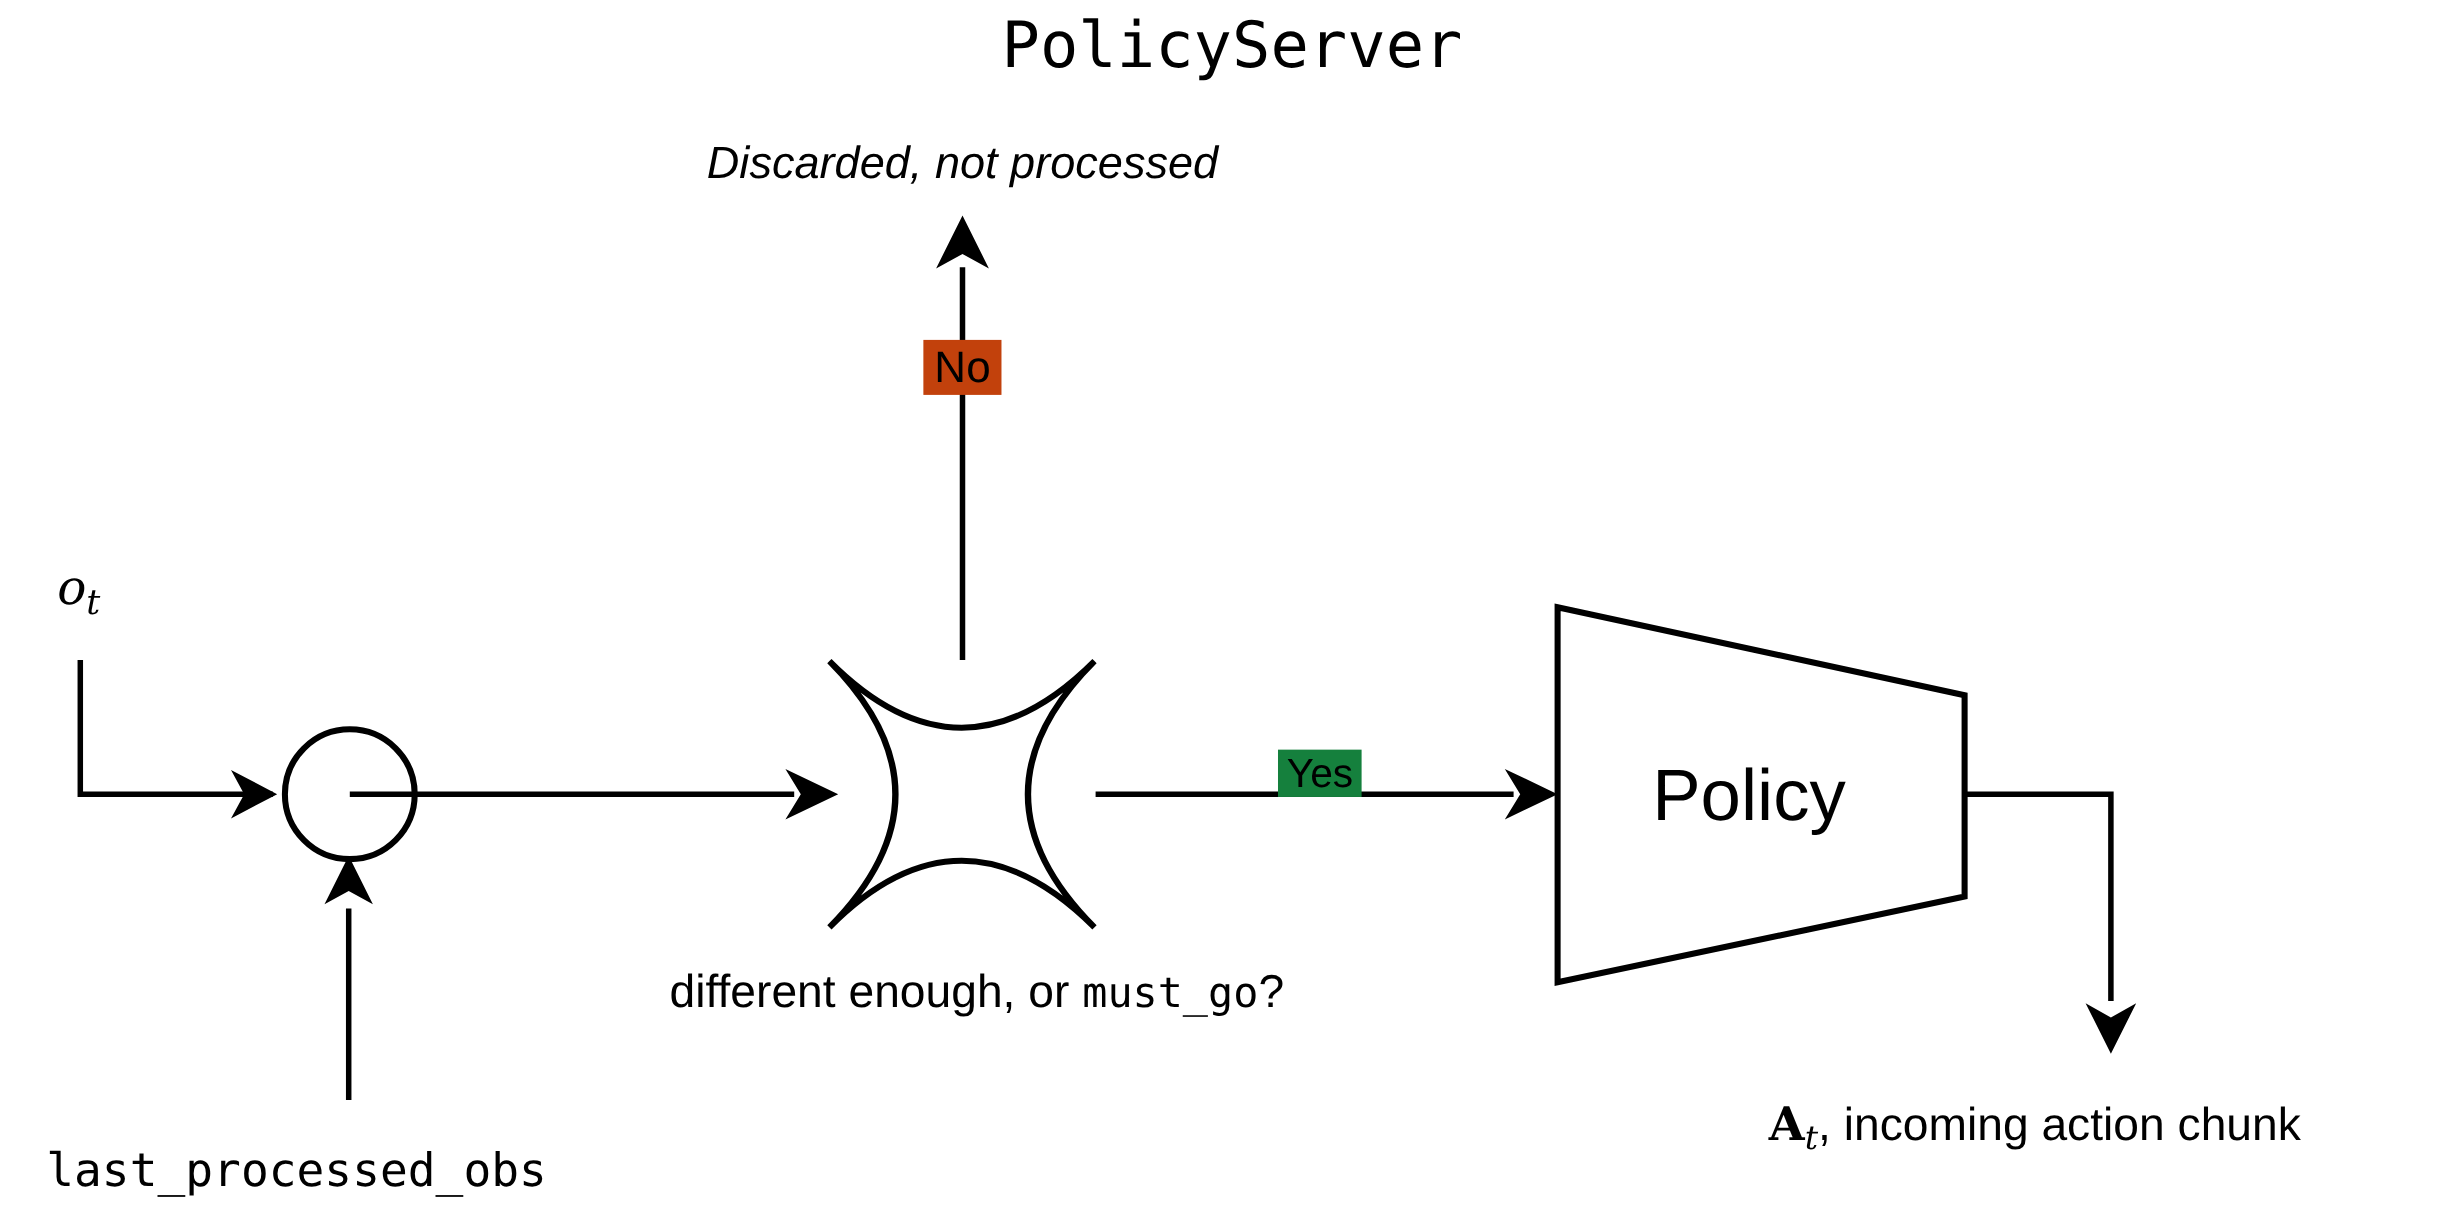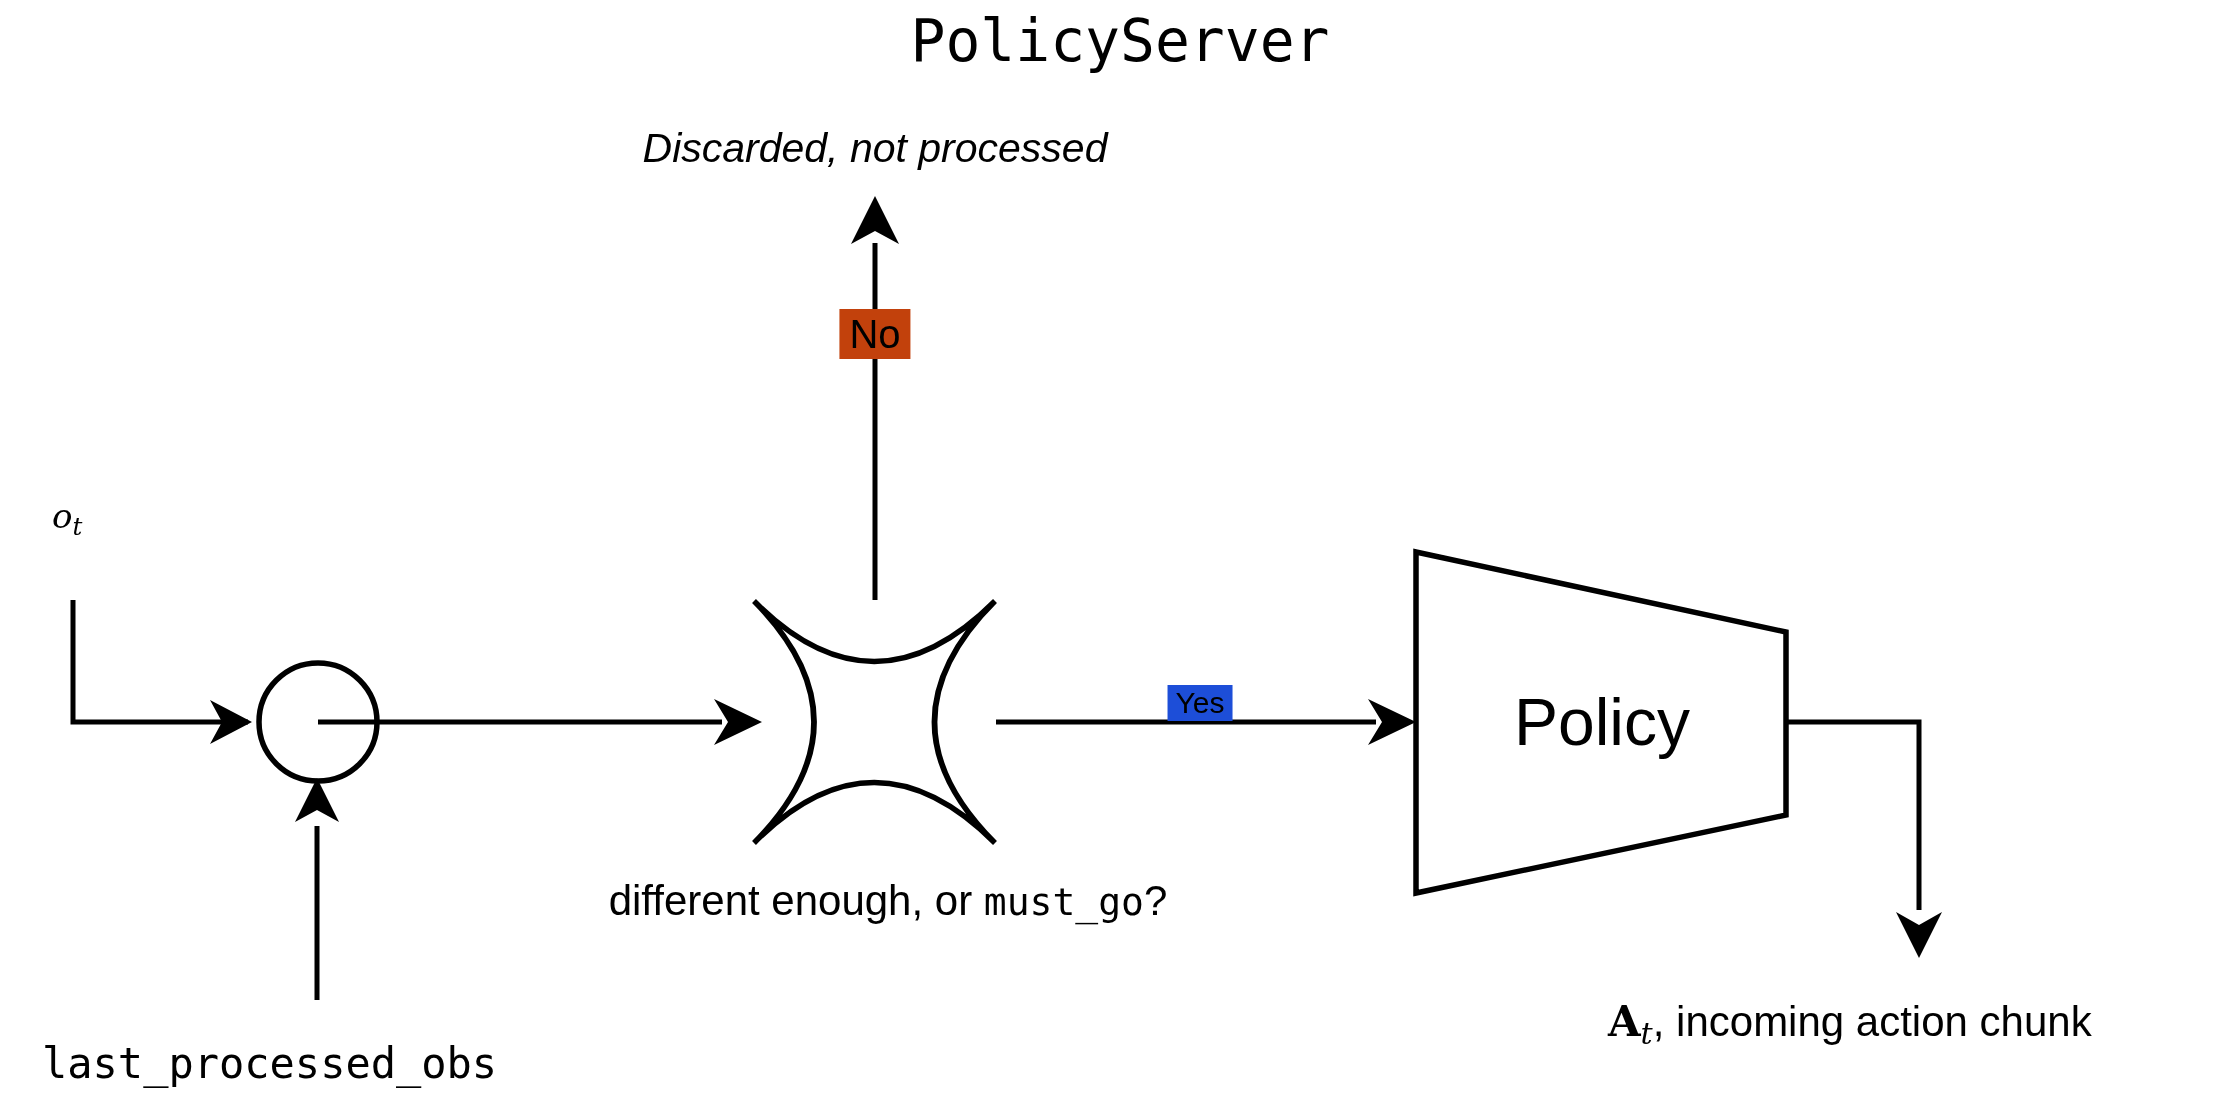--- a/index.html
+++ b/index.html
@@ -83,35 +83,34 @@
     top: 309px;
     transform: translateX(-50%);
     font-size: 40px;
     background: #c2410c;
     padding: 5px 10px;
   }
   #yes-label {
     left: 1200px;
     top: 703px;
     transform: translate(-50%, -50%);
-    font-size: 30px;
-    background: #1d4ed8;
+    font-size: 37px;
+    background: #15803d;
     padding: 3px 8px;
   }
   #policy-label {
     left: 1590px;
     top: 722px;
     transform: translate(-50%, -50%);
     font-size: 66px;
-    margin-left: 12px;
   }
   #ot-label {
     left: 52px;
-    top: 499px;
-    font-size: 34px;
+    top: 513px;
+    font-size: 44px;
   }
   #condition-label {
     left: 888px;
     top: 880px;
     transform: translateX(-50%);
     font-size: 42px;
   }
   #condition-label .mono {
     font-size: 38px;
   }

